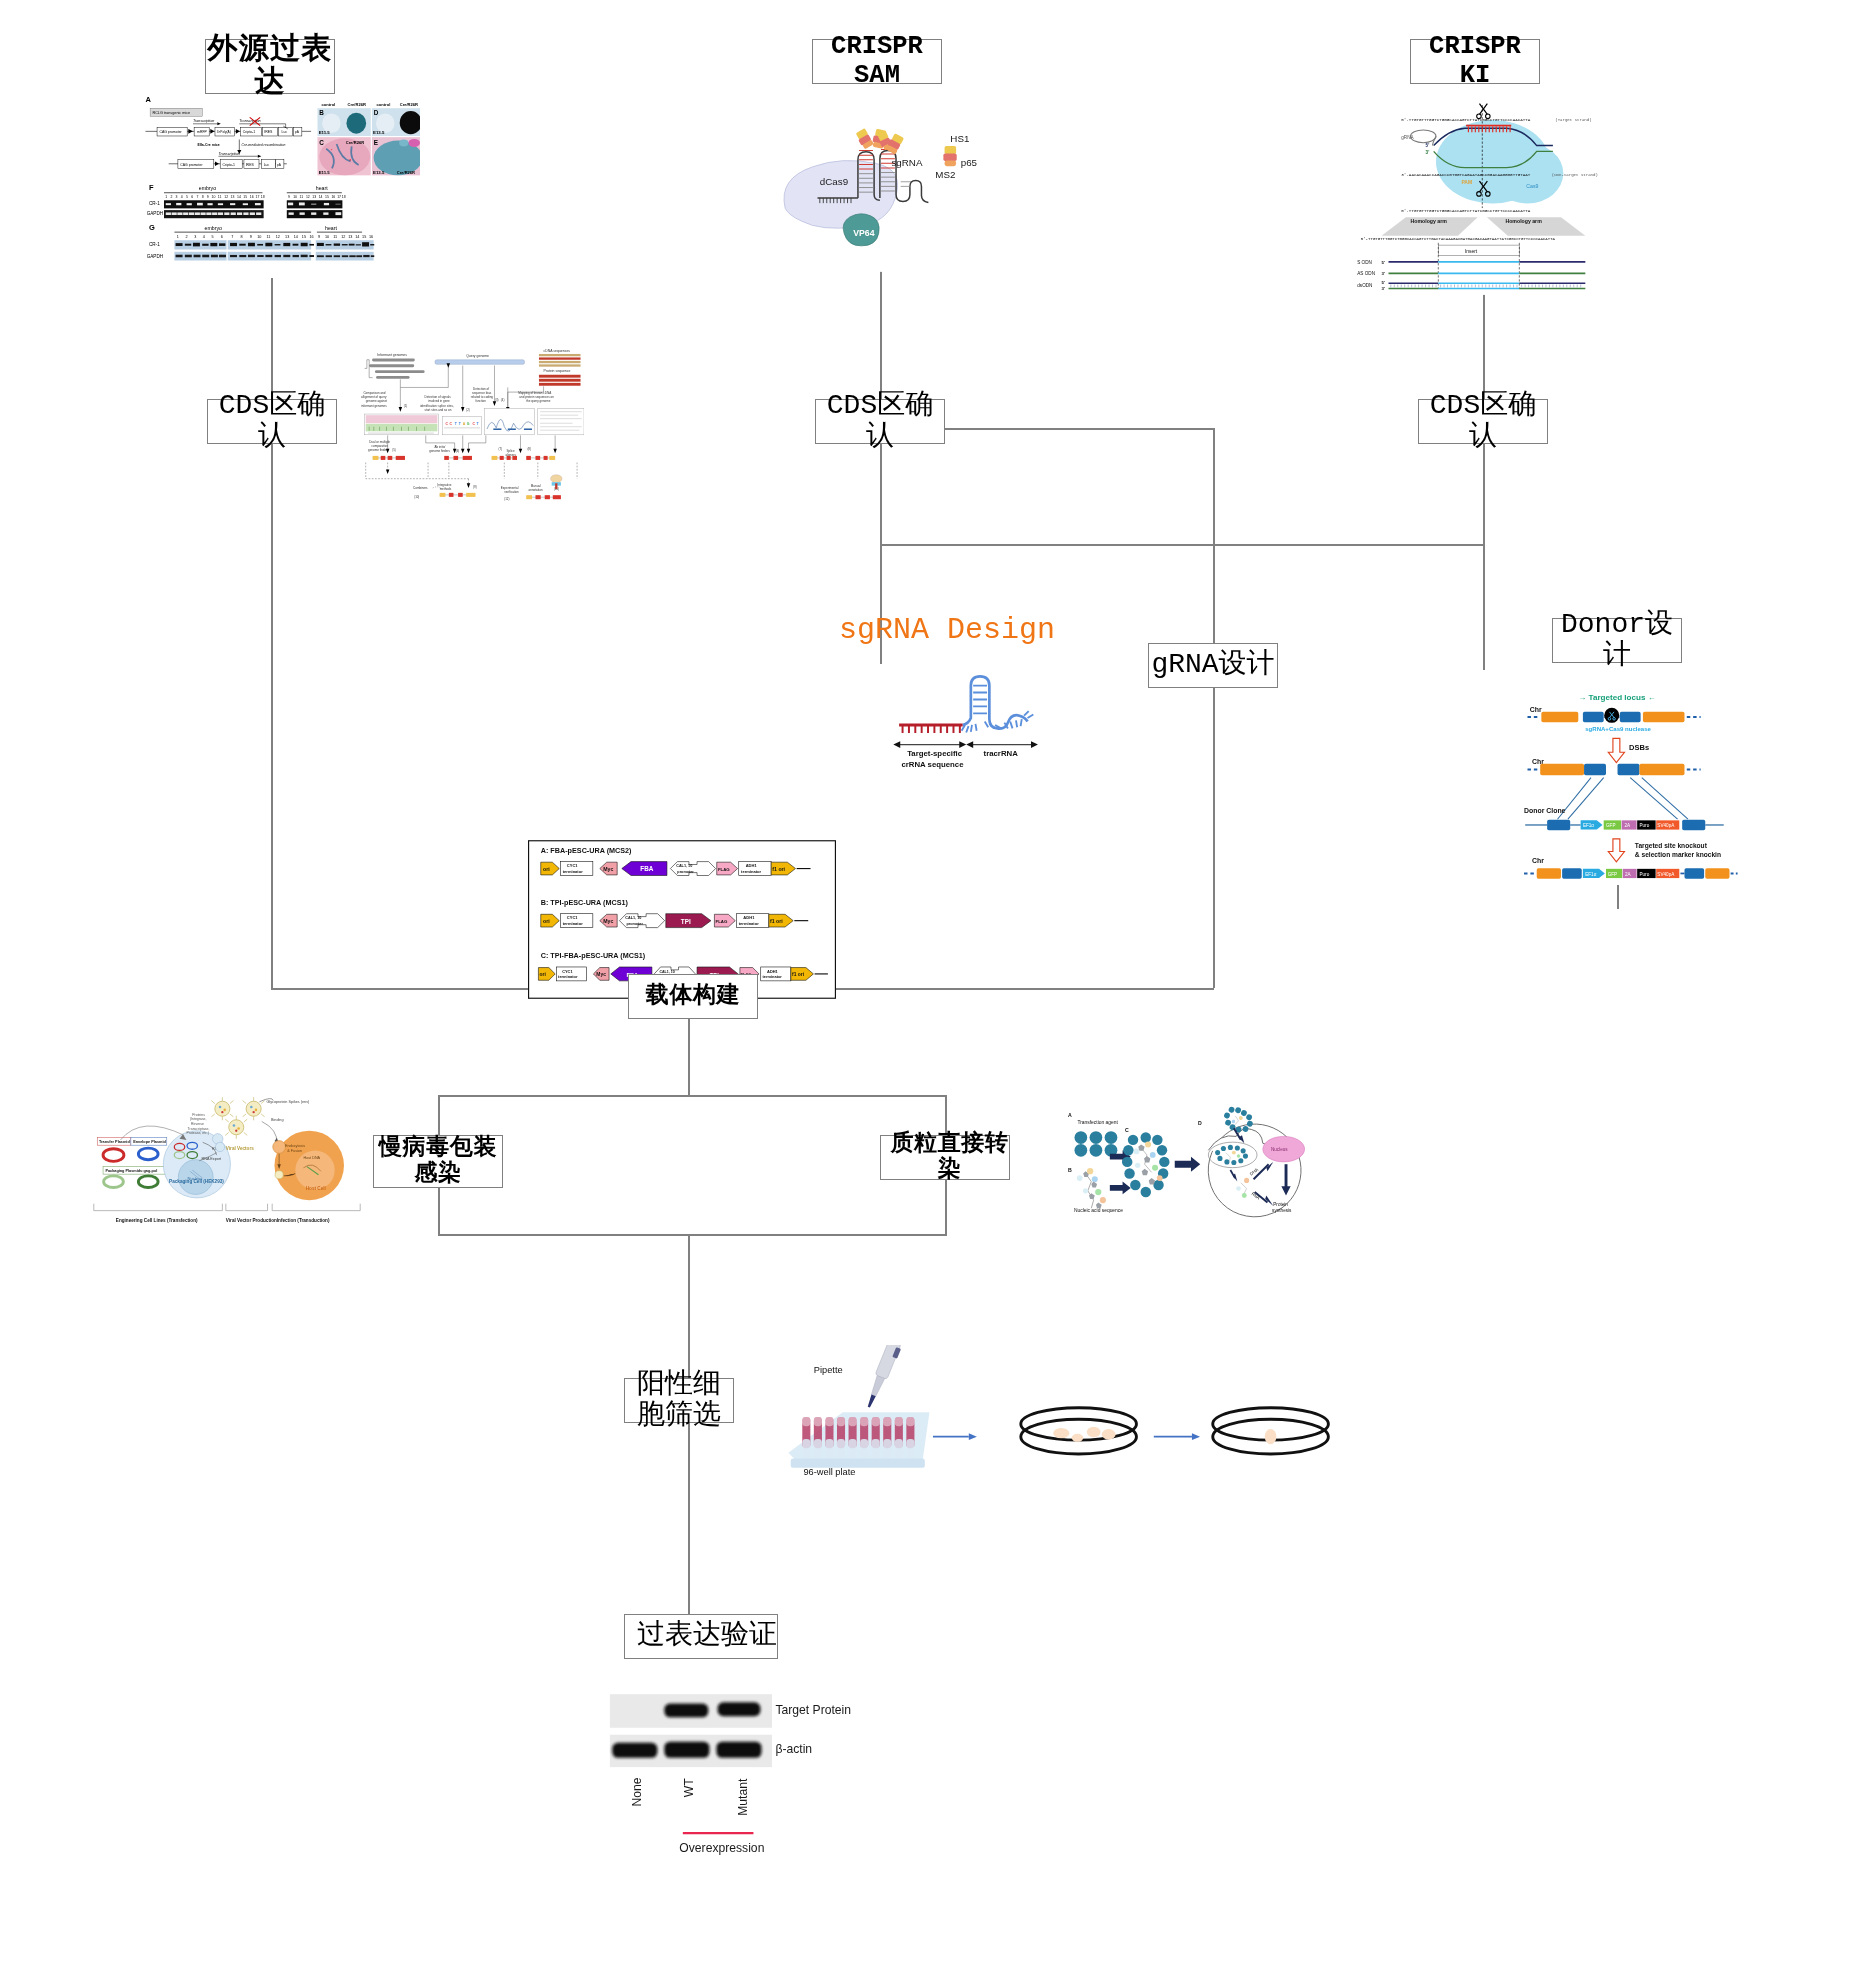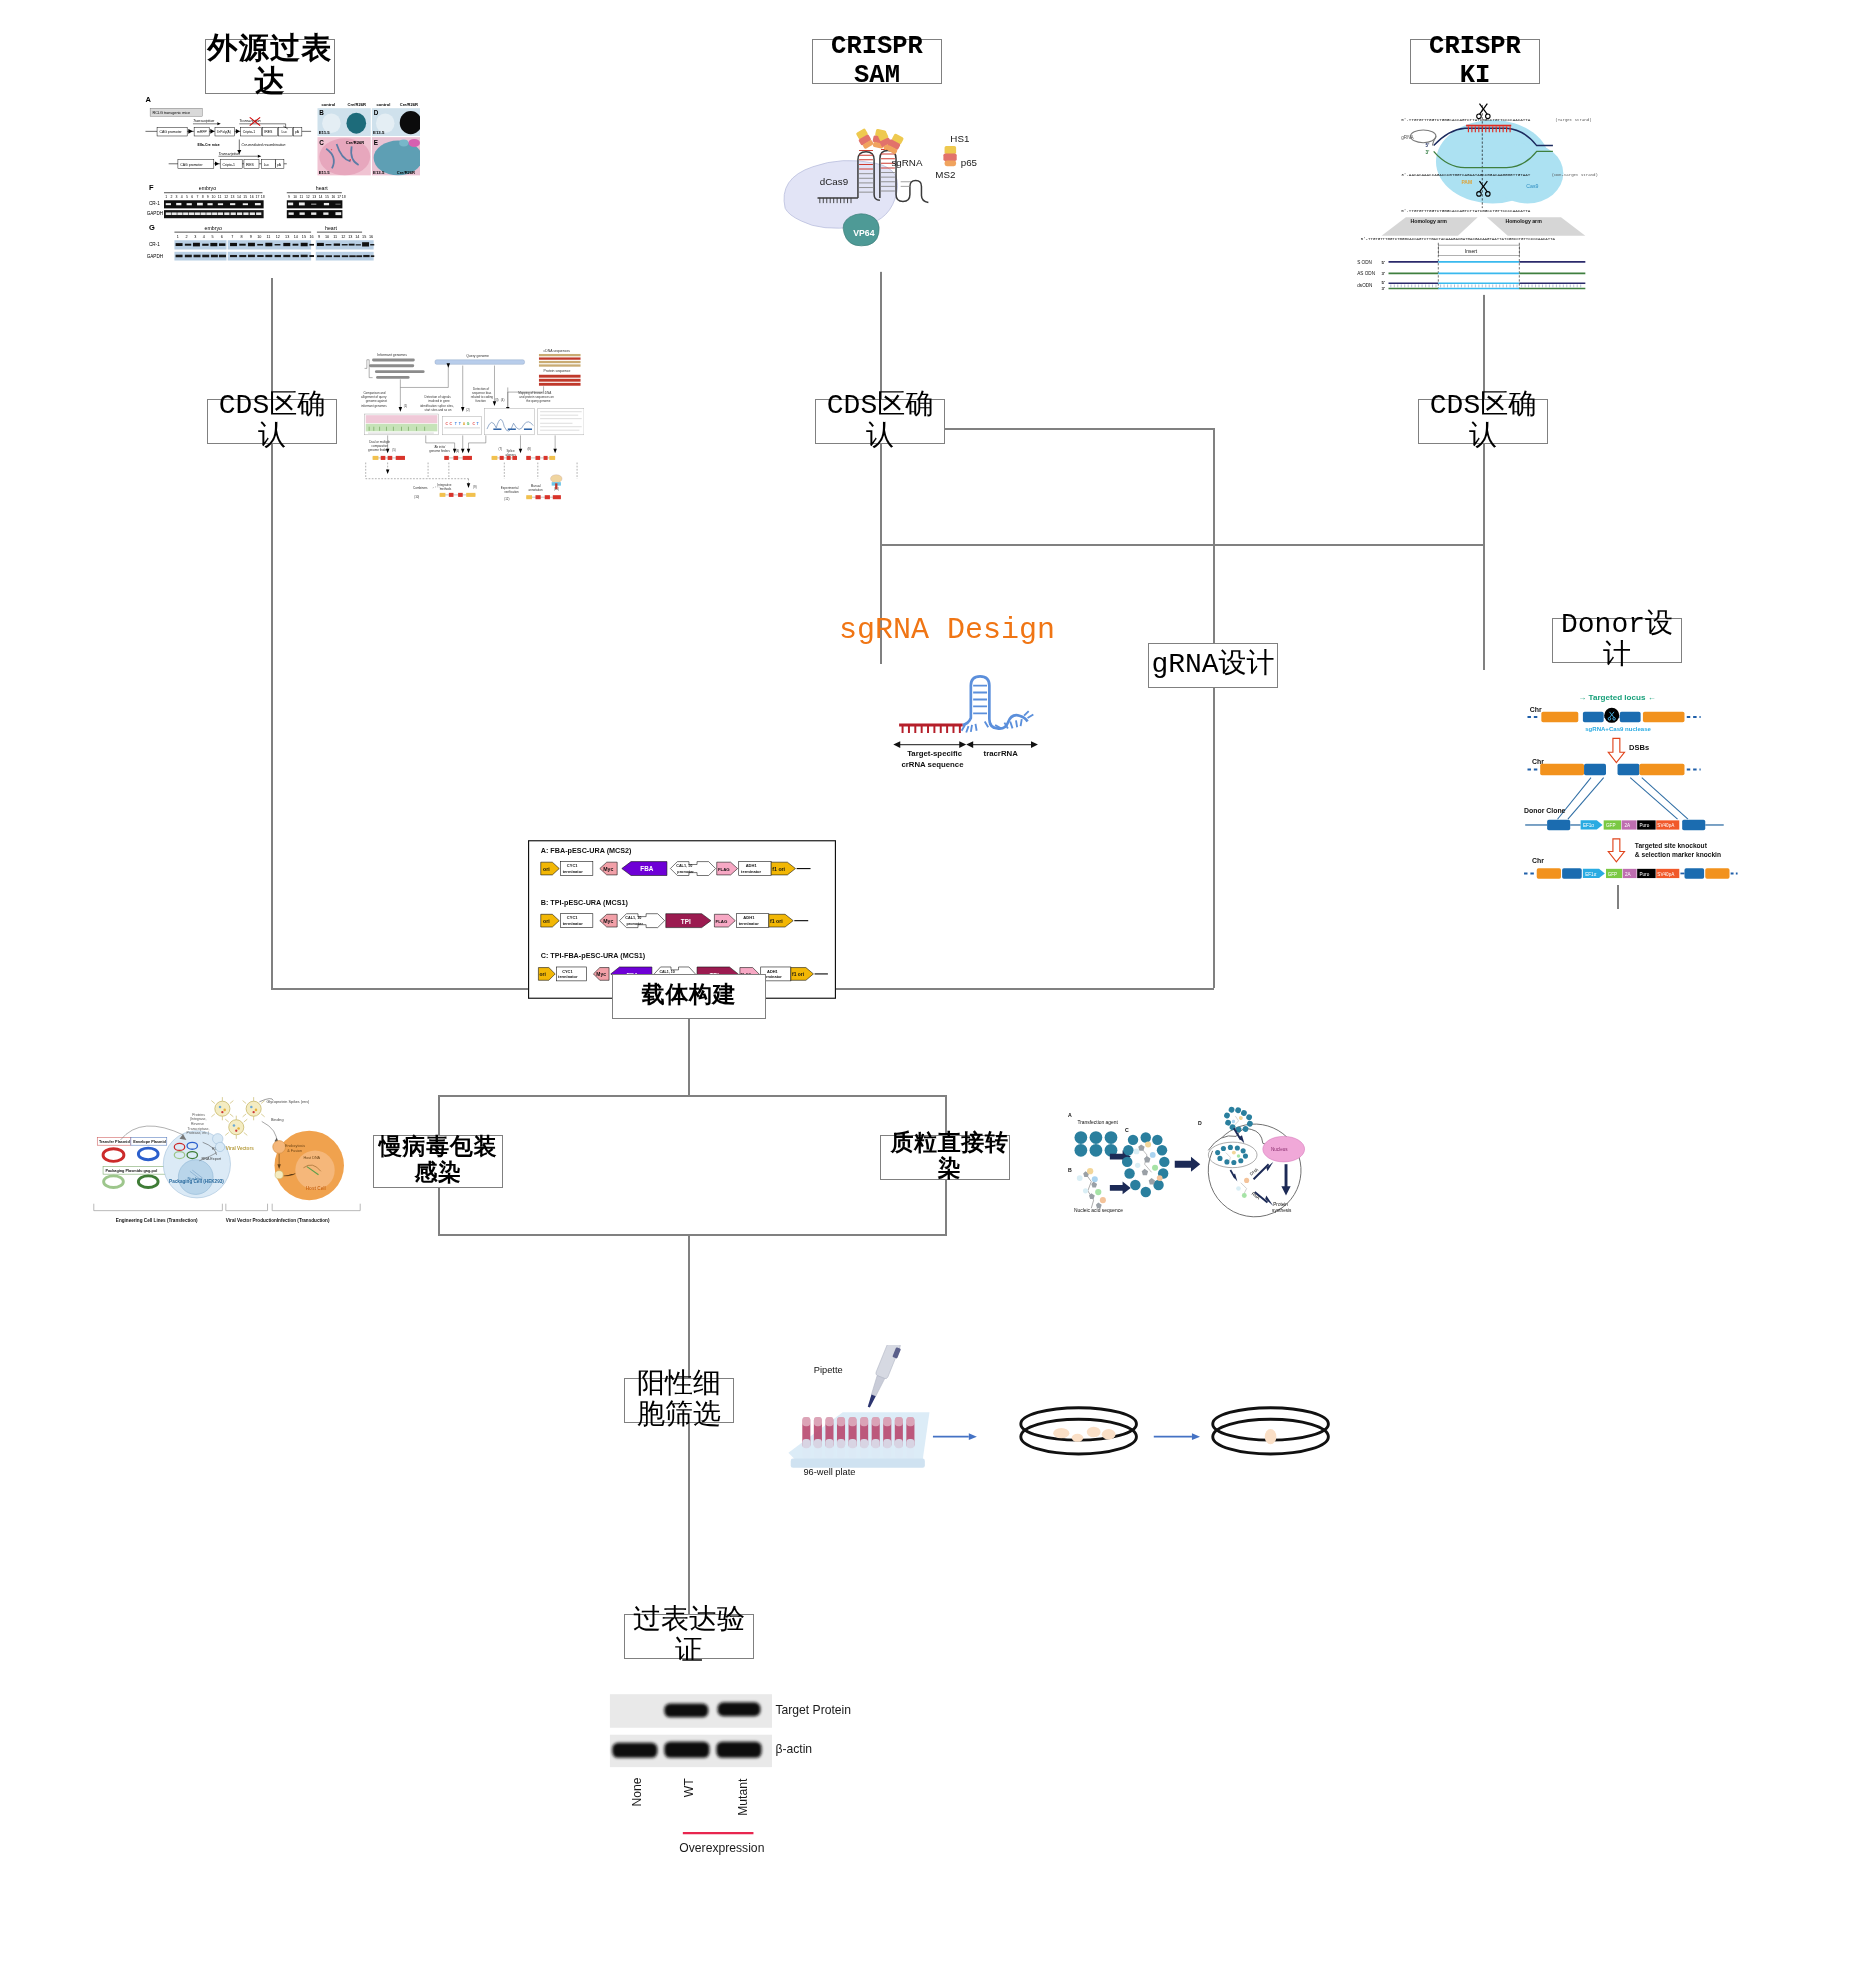--- a/index.html
+++ b/index.html
@@ -93,35 +93,35 @@
     <span class="lbl">CDS区确认</span>
   </div>
 
   <div class="node n-mid" style="left:1148px;top:643px;width:130px;height:45px;">
     <span class="lbl">gRNA设计</span>
   </div>
   <div class="node n-mid" style="left:1552px;top:618px;width:130px;height:45px;justify-content:center;">
     <span class="lbl">Donor设计</span>
   </div>
 
-  <div class="node n-mid-b" style="left:612px;top:974px;width:154px;height:45px;">
+  <div class="node n-mid-b" style="left:628px;top:974px;width:130px;height:45px;">
     <span class="lbl">载体构建</span>
   </div>
 
   <div class="node n-mid-b" style="left:373px;top:1135px;width:130px;height:53px;">
     <span class="lbl">慢病毒包装感染</span>
   </div>
   <div class="node n-mid-b" style="left:880px;top:1135px;width:130px;height:45px;padding-left:9px;">
     <span class="lbl">质粒直接转染</span>
   </div>
 
   <div class="node n-mid" style="left:624px;top:1378px;width:110px;height:45px;">
     <span class="lbl">阳性细胞筛选</span>
   </div>
-  <div class="node n-mid" style="left:624px;top:1614px;width:130px;height:45px;justify-content:flex-end;">
+  <div class="node n-mid" style="left:624px;top:1614px;width:154px;height:45px;justify-content:flex-end;">
     <span class="lbl">过表达验证</span>
   </div>
 
   <div class="sg-title" style="left:839px;top:613px;">sgRNA Design</div>
 
   <div class="fig" style="left:142px;top:93px;">
     <svg width="278" height="174" viewBox="0 0 480 300">
       <rect x="0" y="0" width="480" height="300" fill="#ffffff"></rect>
       <text x="6" y="16" font-size="13" font-weight="bold" fill="#000">A</text>
       <rect x="14" y="26" width="90" height="14" fill="#d9d9d9" stroke="#555" stroke-width="0.6"></rect>

